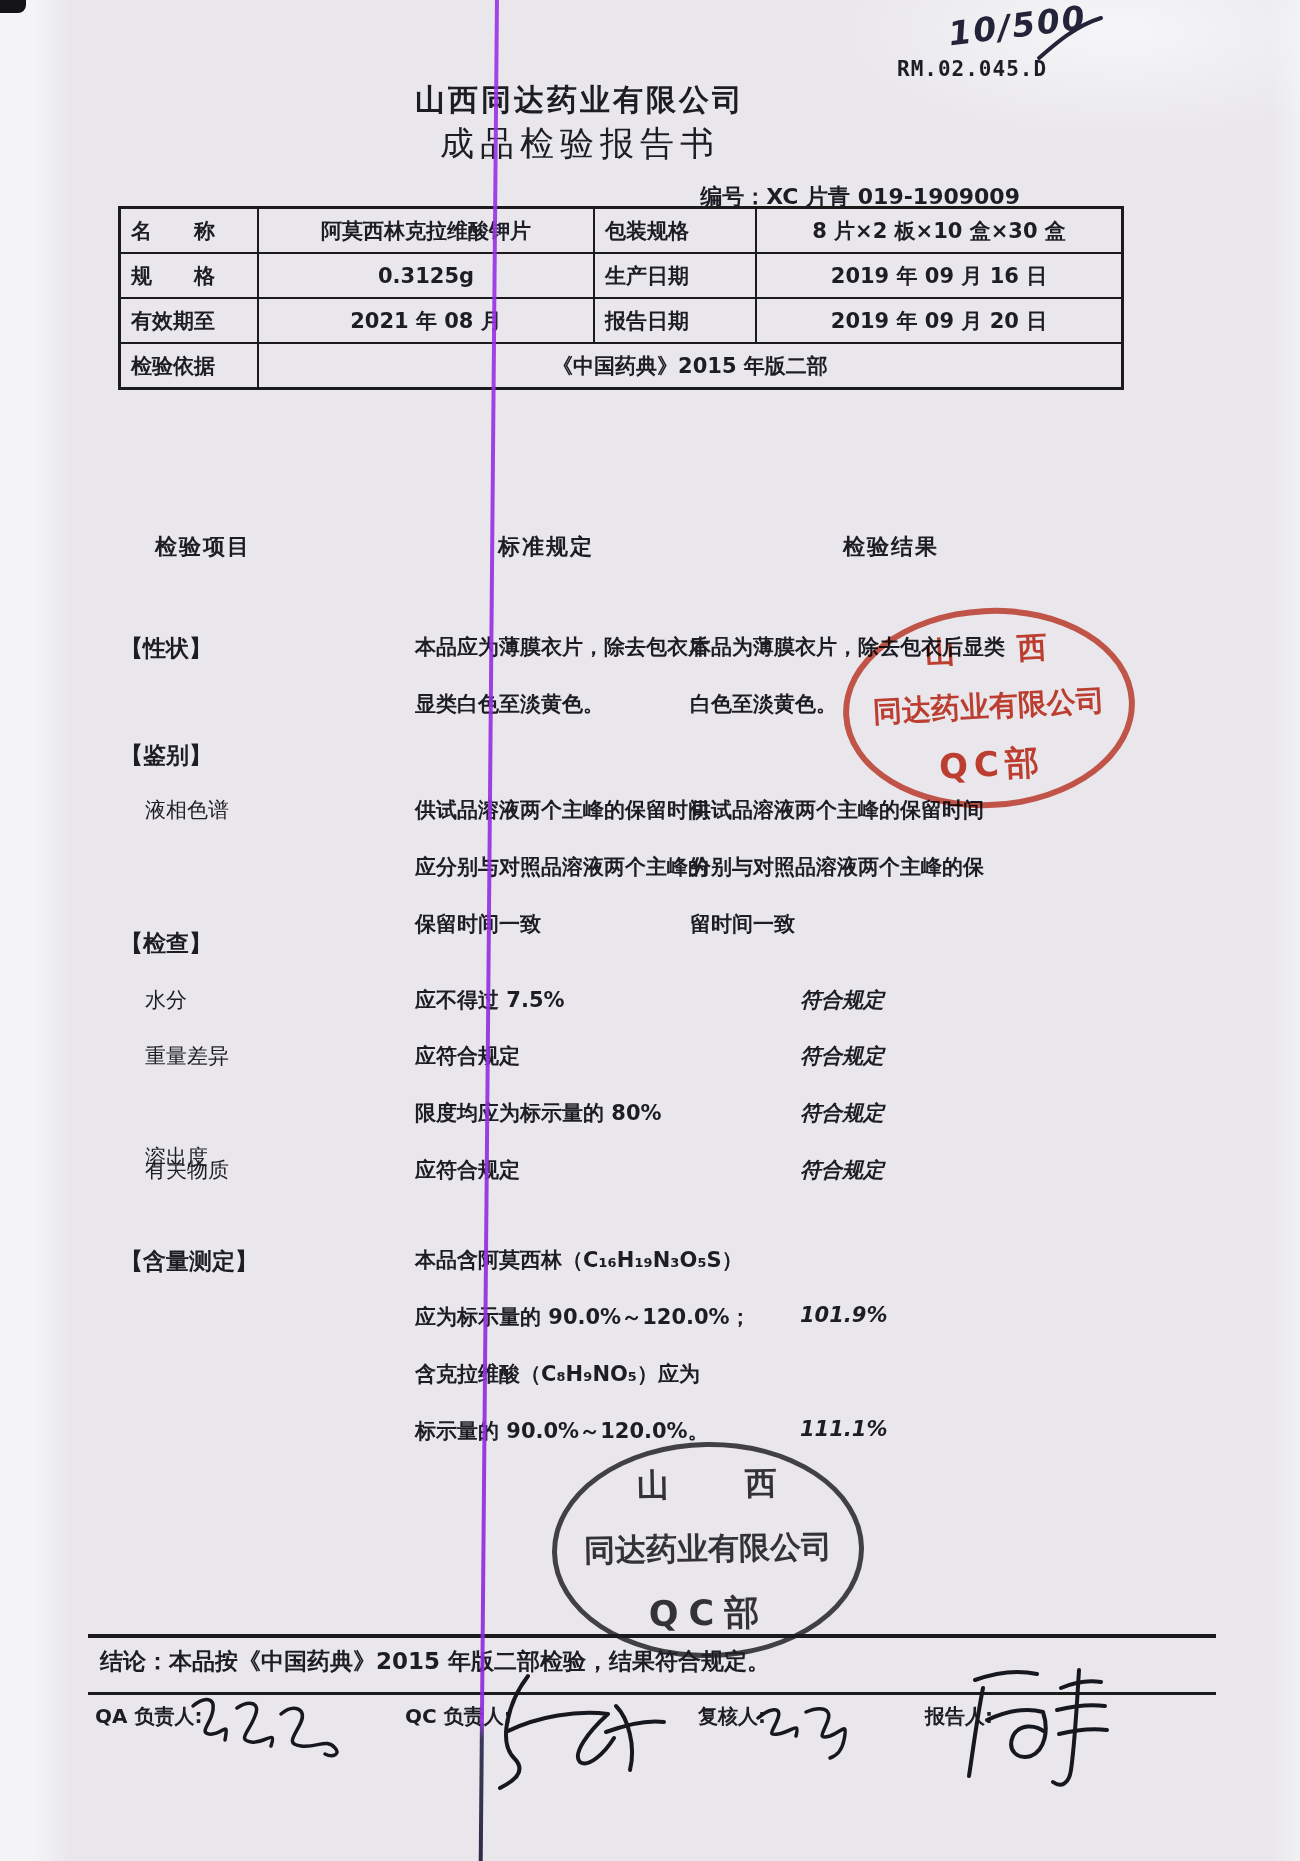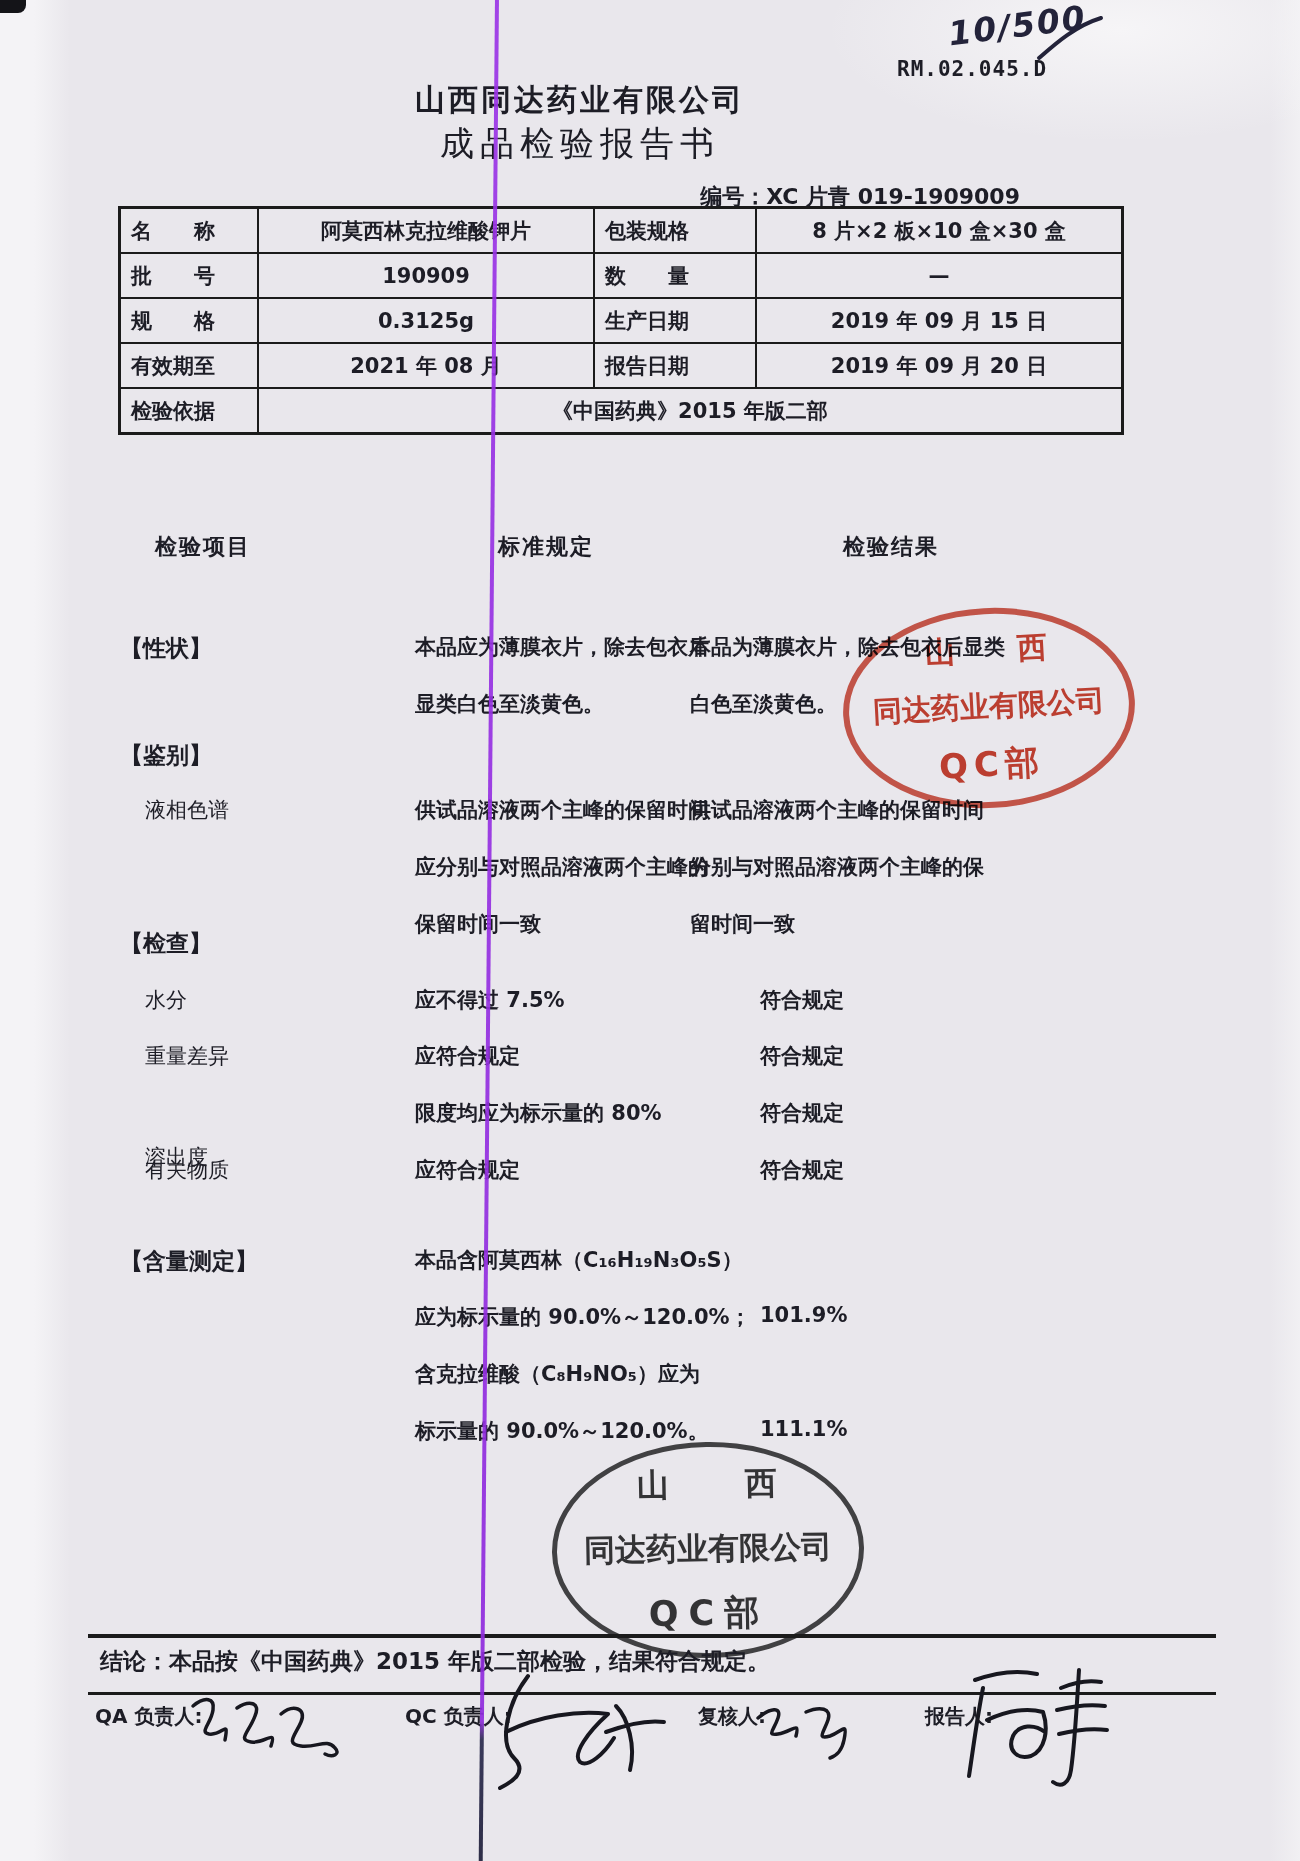--- a/index.html
+++ b/index.html
@@ -32,21 +32,21 @@
   td.val2{width:344px;text-align:center;}
   td.basis{text-align:center;}
   
   .colhead{top:532px;font-size:22px;font-weight:700;letter-spacing:2px;}
   
   .sec-label{font-size:23px;font-weight:700;}
   .item-label{font-size:21px;font-weight:400;}
   .bline{font-size:21px;font-weight:600;white-space:nowrap;}
   .std{left:415px;}
   .res{left:690px;}
-  .res2{left:760px;}
+  .res2{left:800px;font-style:italic;}
   
   .rule{background:#1b1b1b;}
   .conclusion{font-size:23px;font-weight:700;}
   .sig-label{font-size:20px;font-weight:700;}
   
   .stamp{border-radius:50%;mix-blend-mode:multiply;display:flex;flex-direction:column;justify-content:space-between;align-items:center;text-align:center;}
   .stamp-red{top:608px;left:843px;width:292px;height:200px;border:6px solid rgba(198,46,28,.78);transform:rotate(-3deg);color:rgba(198,42,24,.88);padding:16px 0 14px 0;box-sizing:border-box;}
   .stamp-red .l1{font-size:30px;font-weight:700;letter-spacing:16px;text-indent:16px;}
   .stamp-red .l2{font-size:29px;font-weight:700;white-space:nowrap;}
   .stamp-red .l3{font-size:34px;font-weight:700;letter-spacing:6px;}
@@ -79,30 +79,24 @@
 
 <table class="info">
   <tbody>
       <tr>
     <td class="lab">名　　称</td>
     <td class="val1">阿莫西林克拉维酸钾片</td>
     <td class="lab2">包装规格</td>
     <td class="val2">8 片×2 板×10 盒×30 盒</td>
   </tr>
   <tr>
-    <td class="lab">批　　号</td>
-    <td class="val1">190909</td>
-    <td class="lab2">数　　量</td>
-    <td class="val2">—</td>
-  </tr>
-  <tr>
     <td class="lab">规　　格</td>
     <td class="val1">0.3125g</td>
     <td class="lab2">生产日期</td>
-    <td class="val2">2019 年 09 月 15 日</td>
+    <td class="val2">2019 年 09 月 16 日</td>
   </tr>
   <tr>
     <td class="lab">有效期至</td>
     <td class="val1">2021 年 08 月</td>
     <td class="lab2">报告日期</td>
     <td class="val2">2019 年 09 月 20 日</td>
   </tr>
   <tr>
     <td class="lab">检验依据</td>
     <td class="basis" colspan="3">《中国药典》2015 年版二部</td>

